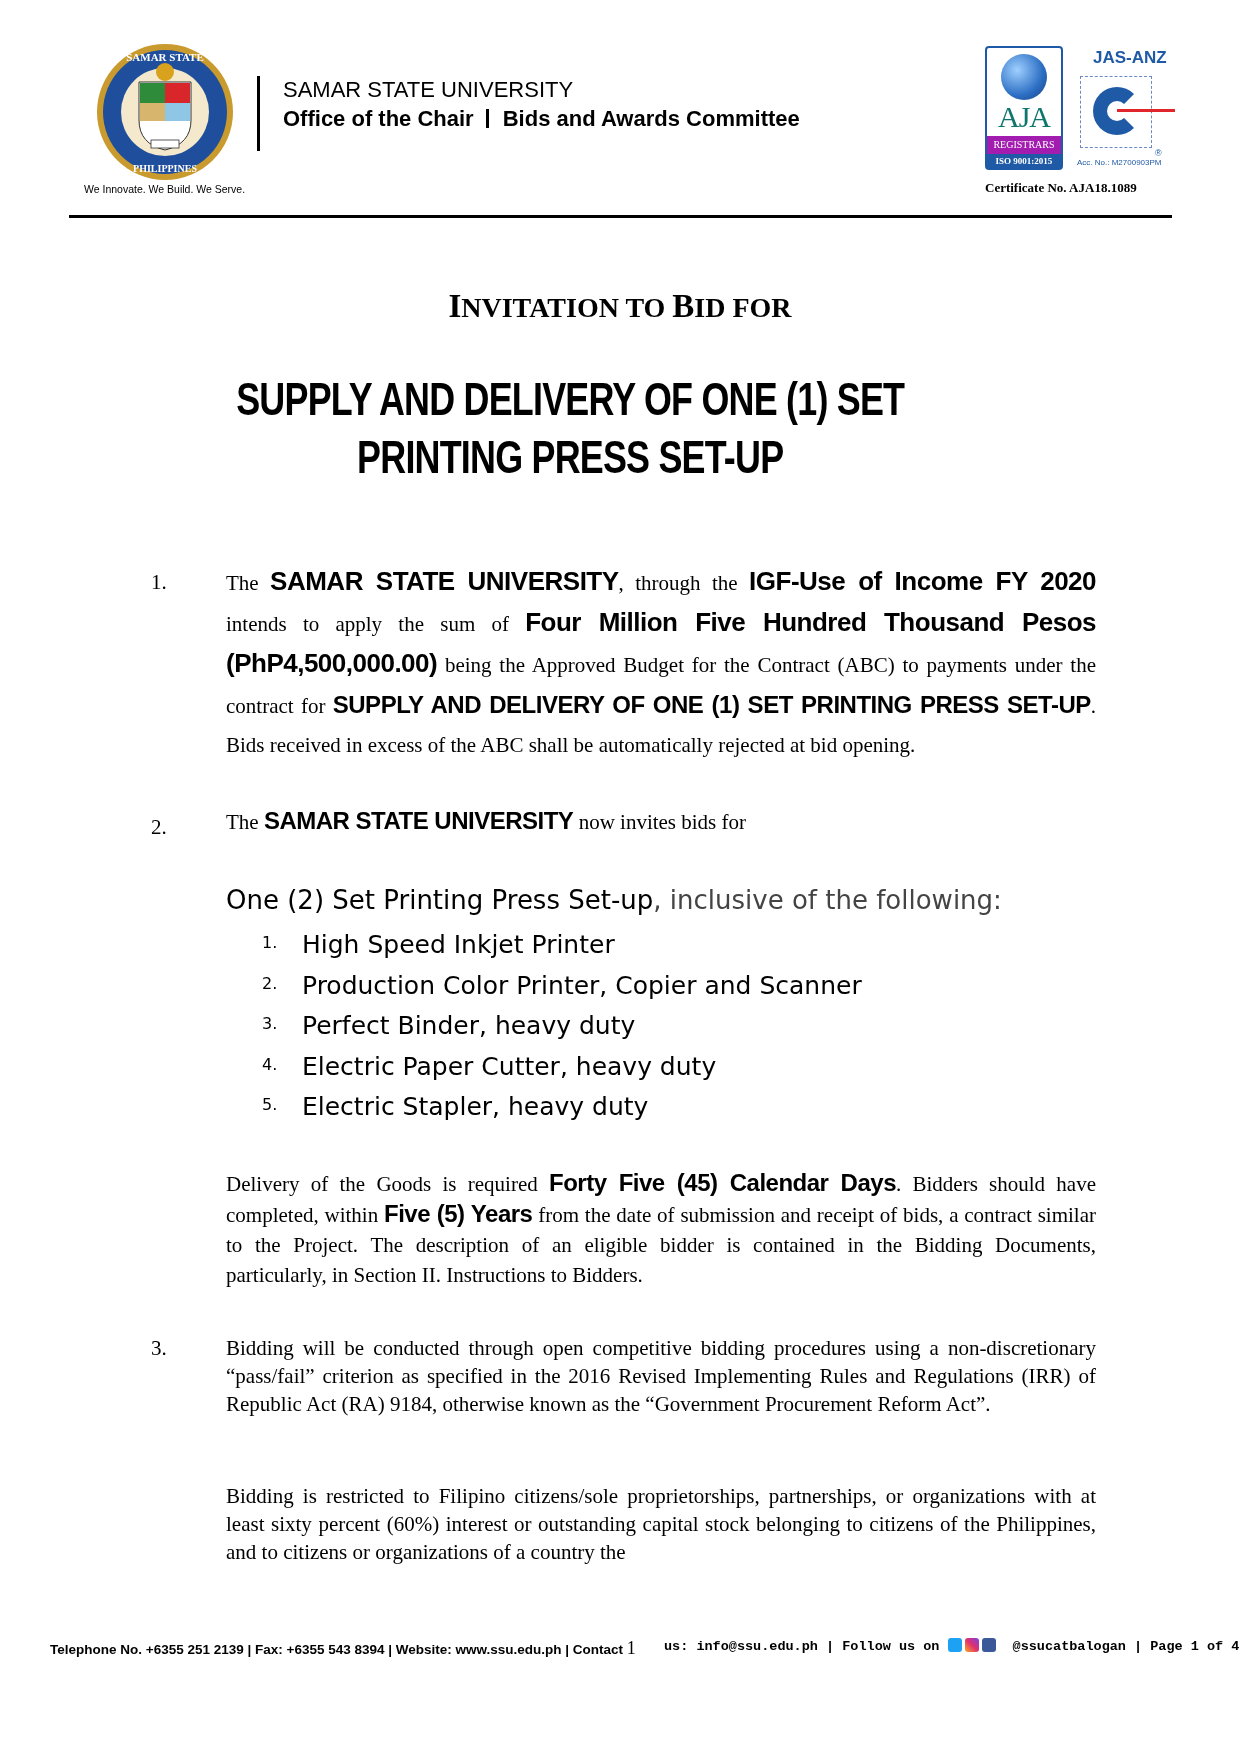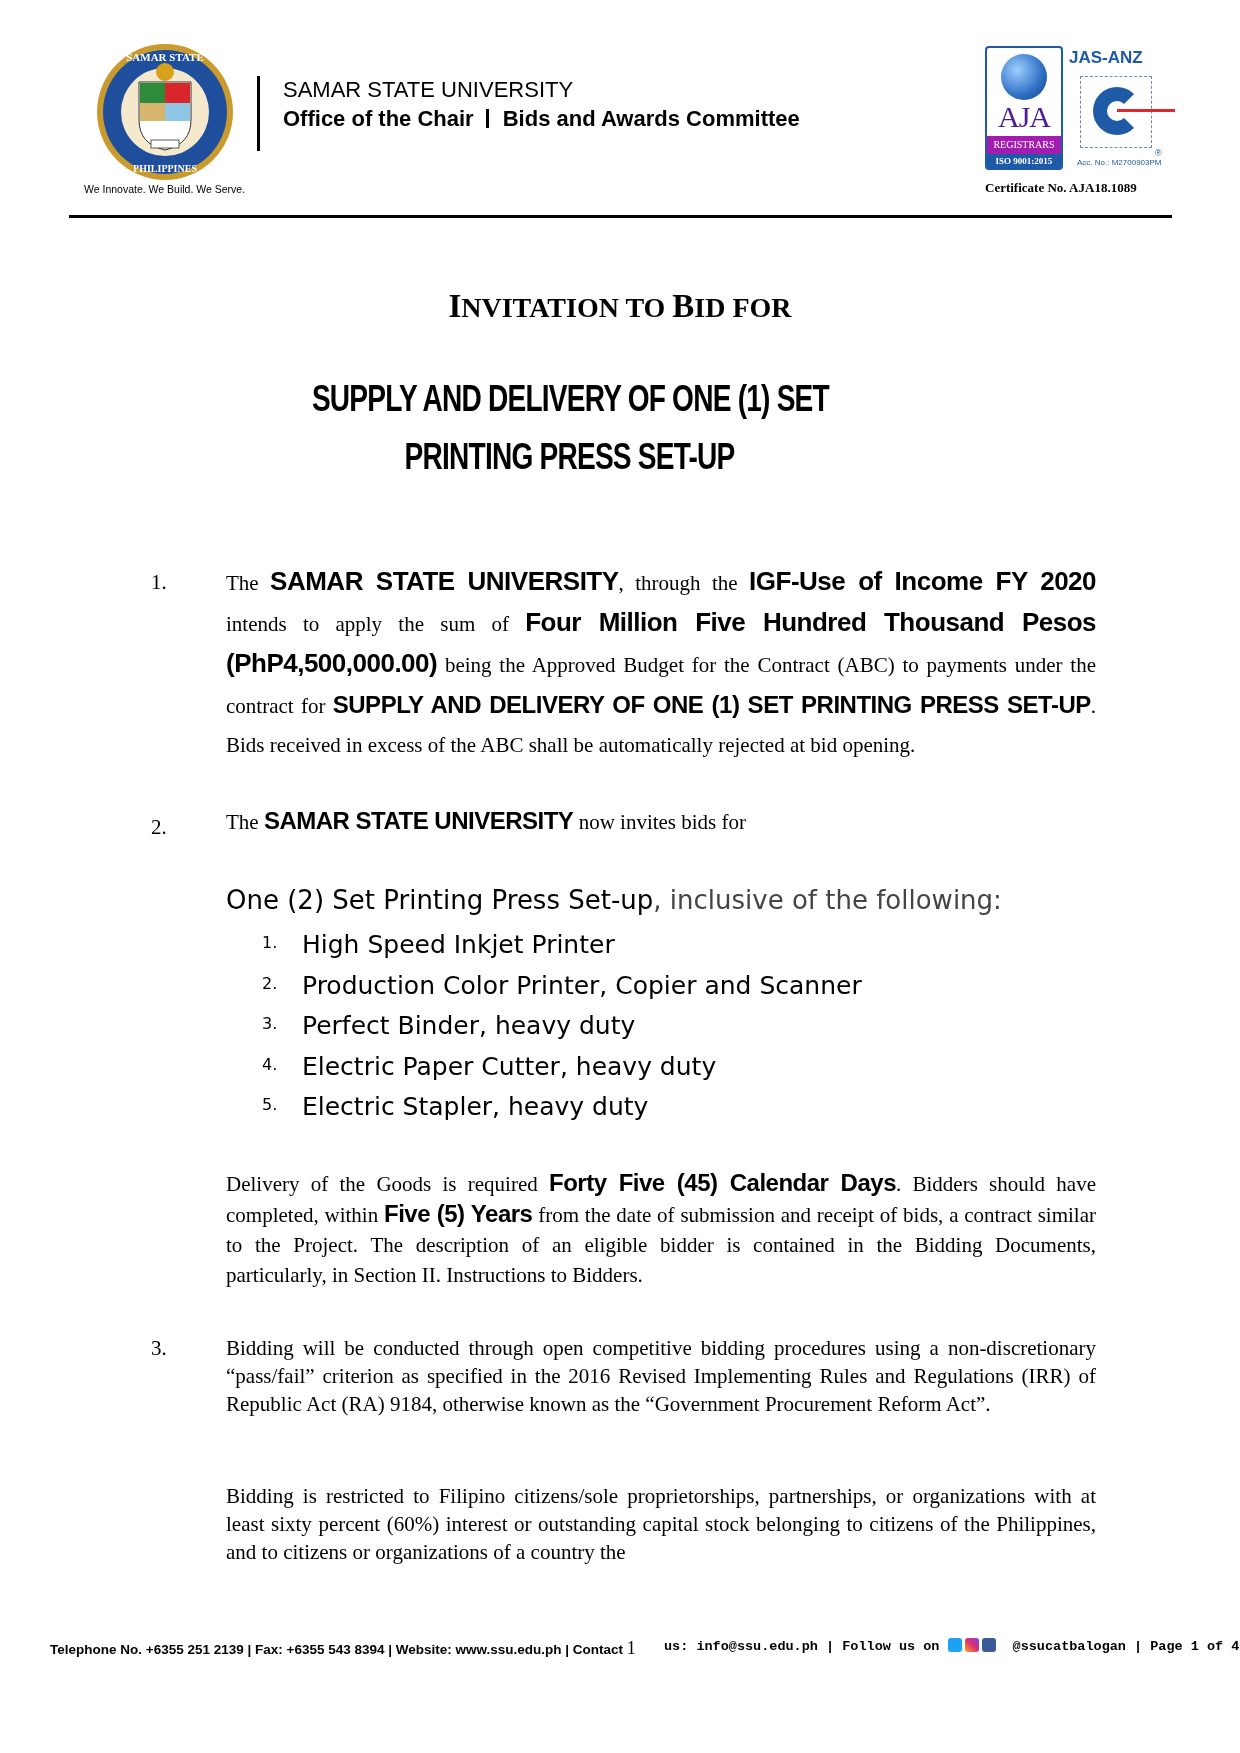--- a/index.html
+++ b/index.html
@@ -10,36 +10,36 @@
   
   .seal { position: absolute; left: 95px; top: 42px; width: 140px; height: 140px; }
   .tagline { position: absolute; left: 84px; top: 183px; font-size: 10.5px; }
   .header-bar { position: absolute; left: 257px; top: 76px; width: 3px; height: 75px; background: #000; }
   .header-text { position: absolute; left: 283px; top: 75px; font-size: 22px; line-height: 29px; }
   .header-text .office { font-weight: bold; }
   .header-text .office .sep { display: inline-block; width: 3px; height: 19px; background: #000; margin: 0 14px 0 12px; vertical-align: -2px; }
   .cert { position: absolute; left: 985px; top: 46px; width: 190px; height: 155px; }
   .aja { position: absolute; left: 0; top: 0; width: 74px; height: 120px; border: 2px solid #1f5aa6; border-radius: 4px; background: #fff; }
   .aja .globe { position: absolute; left: 14px; top: 6px; width: 46px; height: 46px; border-radius: 50%; background: radial-gradient(circle at 35% 35%, #9fd0ff, #2d6fc4 60%, #173f80); }
-  .aja .aja-text { position: absolute; left: 0; right: 0; top: 52px; text-align: center; font-size: 30px; color: #4c1d95; letter-spacing: -1px; }
+  .aja .aja-text { position: absolute; left: 0; right: 0; top: 52px; text-align: center; font-size: 30px; color: #0f766e; letter-spacing: -1px; }
   .aja .reg { position: absolute; left: 0; right: 0; top: 88px; height: 18px; background: #a21caf; color: #fff; text-align: center; font-size: 10px; line-height: 18px; }
   .aja .iso { position: absolute; left: 0; right: 0; bottom: 0; height: 14px; background: #1f5aa6; color: #fff; font-size: 9px; text-align: center; line-height: 14px; font-weight: bold; }
-  .jas { position: absolute; left: 84px; top: 2px; font-size: 17px; font-weight: bold; color: #1f5aa6; }
+  .jas { position: absolute; left: 108px; top: 2px; font-size: 17px; font-weight: bold; color: #1f5aa6; }
   .jas-c { position: absolute; left: 95px; top: 30px; width: 70px; height: 70px; border: 1px dashed #6a88c4; }
   .jas-c .ring { position: absolute; left: 12px; top: 10px; width: 48px; height: 48px; border-radius: 50%; border: 14px solid #1f5aa6; box-sizing: border-box; border-right-color: transparent; }
   .jas-c .redline { position: absolute; left: 36px; top: 32px; width: 58px; height: 3px; background: #e0262b; }
   .acc { position: absolute; left: 92px; top: 112px; font-size: 8px; color: #1f5aa6; }
   .reg-mark { position: absolute; left: 170px; top: 102px; font-size: 9px; color: #1f5aa6; }
   .cert-no { position: absolute; left: 0; top: 134px; font-size: 13px; font-weight: bold; }
   .rule { position: absolute; left: 69px; top: 215px; width: 1103px; height: 3px; background: #000; }
 
   
   .invite { position: absolute; left: 0; width: 1240px; top: 288px; text-align: center; font-size: 28px; font-weight: bold; }
   .invite .big { font-size: 33px; }
-  .title { position: absolute; left: 0; width: 1140px; top: 370px; text-align: center; font-size: 36px; line-height: 58px; font-weight: bold; letter-spacing: -1px; }
+  .title { position: absolute; left: 0; width: 1140px; top: 370px; text-align: center; font-size: 46px; line-height: 58px; font-weight: bold; letter-spacing: -1px; }
   .title span { display: inline-block; transform: scaleX(0.78); }
 
   
   .para { position: absolute; left: 226px; width: 870px; font-size: 21px; line-height: 26px; text-align: justify; }
   .num { position: absolute; left: 151px; font-size: 21px; }
   .b { font-family: "Liberation Sans", "DejaVu Sans", sans-serif; font-weight: bold; letter-spacing: -0.5px; }
   .b.lg { font-size: 26px; }
   .b.md { font-size: 24px; }
   .items-head { position: absolute; left: 226px; top: 885px; font-size: 26px; font-family: "DejaVu Sans", sans-serif; }
   .items-head .light { color: #444; }

